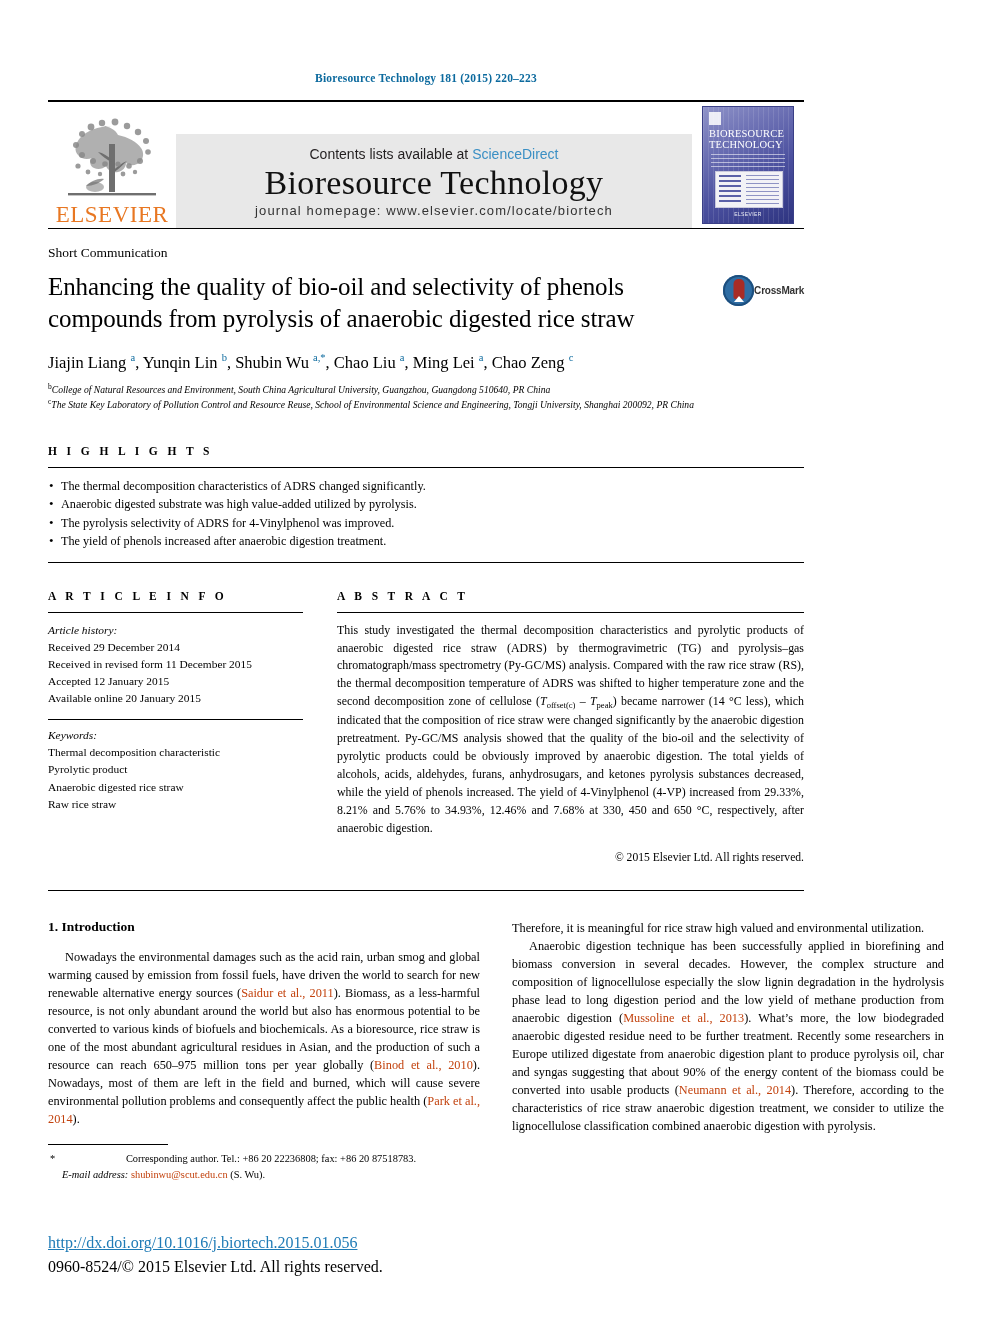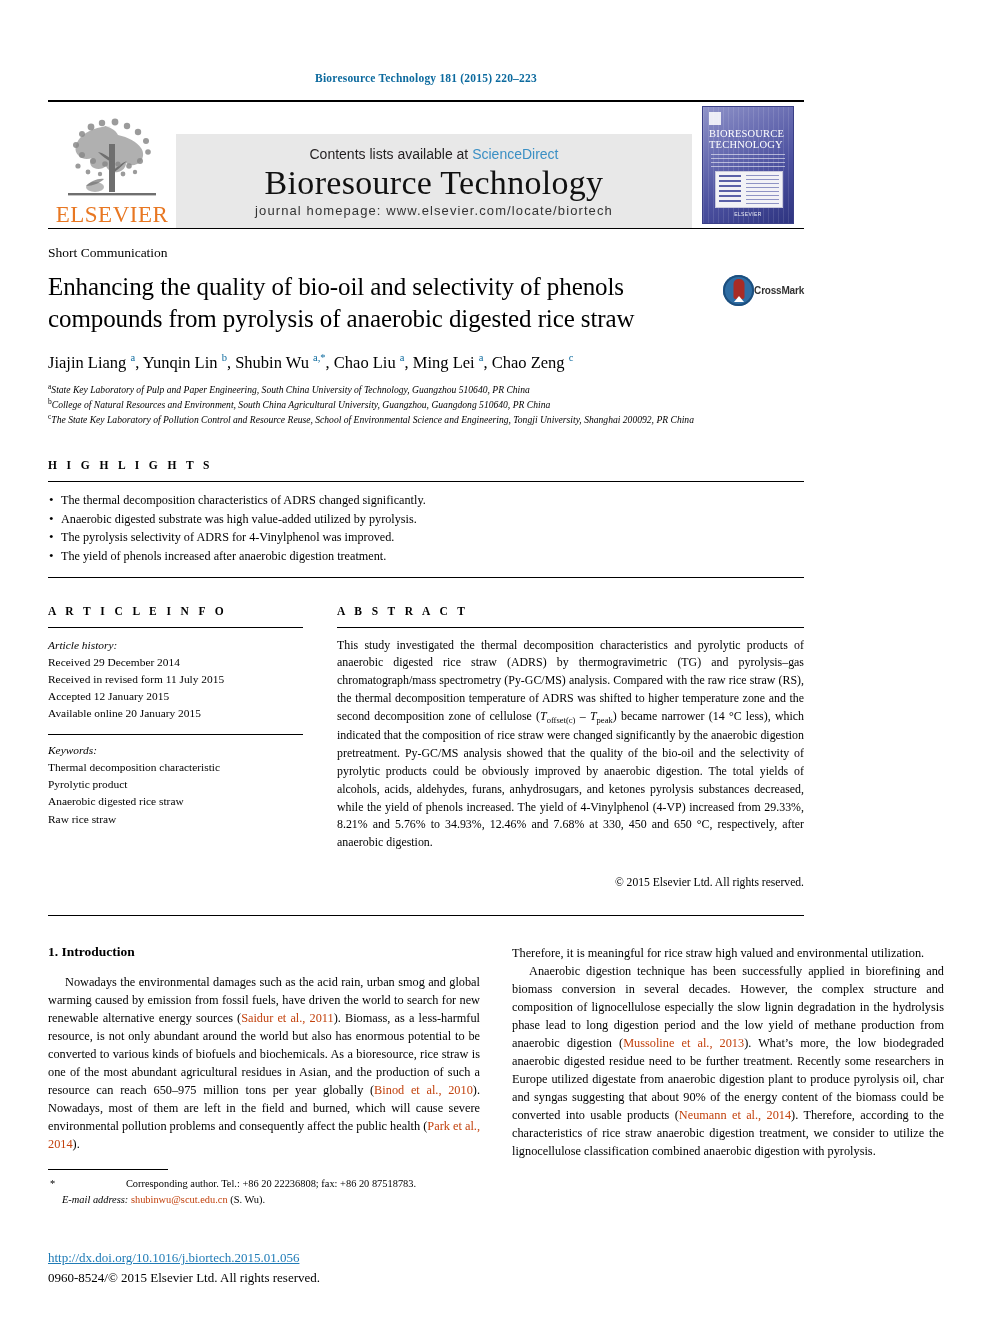--- a/index.html
+++ b/index.html
@@ -280,21 +280,21 @@
   }
   .abstract-body {
     font-size: 11.9px;
     line-height: 1.5;
     text-align: justify;
   }
   .abstract-body p { margin: 0; }
   .copyright-line {
     text-align: right;
     font-size: 11.6px;
-    margin-top: 24px;
+    margin-top: 14px;
   }
   sub { font-size: .72em; }
 
   .big-rule { border-top: 1.4px solid #000; margin-top: 26px; }
 
   
   .body-cols {
     display: flex;
     gap: 32px;
     margin-top: 28px;
@@ -328,22 +328,22 @@
   }
   .footnote .fn-indent { padding-left: 14px; display: block; }
   .footnote .fn-star { position: relative; padding-left: 14px; display: block; text-align: center; }
   .footnote .fn-star:before {
     content: "\002A";
     position: absolute; left: 2px; top: 0;
   }
   .doi-block {
     position: absolute;
     left: 48px;
-    bottom: 36px;
-    font-size: 13px;
+    bottom: 44px;
+    font-size: 16px;
     line-height: 1.5;
   }
   .doi-block .doi {
     color: #1f7bb6;
     text-decoration: underline;
   }
 </style>
 </head>
 <body>
 
@@ -423,23 +423,20 @@
     <div class="crossmark">
       <div class="cm-badge"></div>
       <div class="cm-text">CrossMark</div>
     </div>
   </div>
 
   <div class="authors">Jiajin Liang <sup>a</sup>, Yunqin Lin <sup>b</sup>, Shubin Wu <sup>a,*</sup>, Chao Liu <sup>a</sup>, Ming Lei <sup>a</sup>, Chao Zeng <sup>c</sup></div>
 
   <div class="affiliations">
     <div>
-      <span class="aff-idx">a</span><span>State Key Laboratory of Pulp and Paper Engineering, South China University of Technology, Guangzhou 510640, PR China</span>
-    </div>
-    <div>
       <span class="aff-idx">b</span><span>College of Natural Resources and Environment, South China Agricultural University, Guangzhou, Guangdong 510640, PR China</span>
     </div>
     <div>
       <span class="aff-idx">c</span><span>The State Key Laboratory of Pollution Control and Resource Reuse, School of Environmental Science and Engineering, Tongji University, Shanghai 200092, PR China</span>
     </div>
   </div>
 
   <div class="highlights-wrap">
     <div class="sec-label">H I G H L I G H T S</div>
     <div class="hl-rule"></div>
@@ -453,21 +450,21 @@
   </div>
 
   <div class="info-abstract">
 
     <div class="col-info">
       <div class="sec-label">A R T I C L E   I N F O</div>
       <div class="ia-rule"></div>
       <div class="ia-italic">Article history:</div>
       <div class="ia-lines">
         <div>Received 29 December 2014</div>
-        <div>Received in revised form 11 July 2015</div>
+        <div>Received in revised form 11 December 2015</div>
         <div>Accepted 12 January 2015</div>
         <div>Available online 20 January 2015</div>
       </div>
       <div class="ia-rule-mid"></div>
       <div class="ia-italic">Keywords:</div>
       <div class="ia-lines">
         <div>Thermal decomposition characteristic</div>
         <div>Pyrolytic product</div>
         <div>Anaerobic digested rice straw</div>
         <div>Raw rice straw</div>

